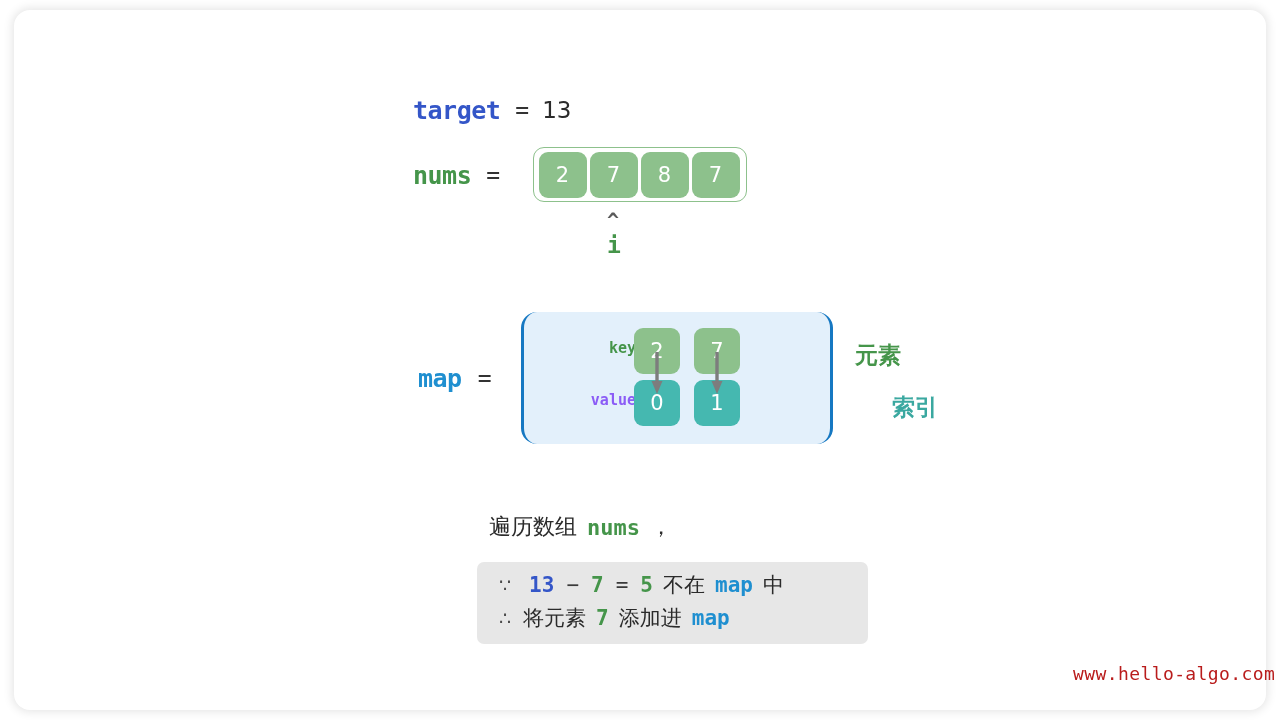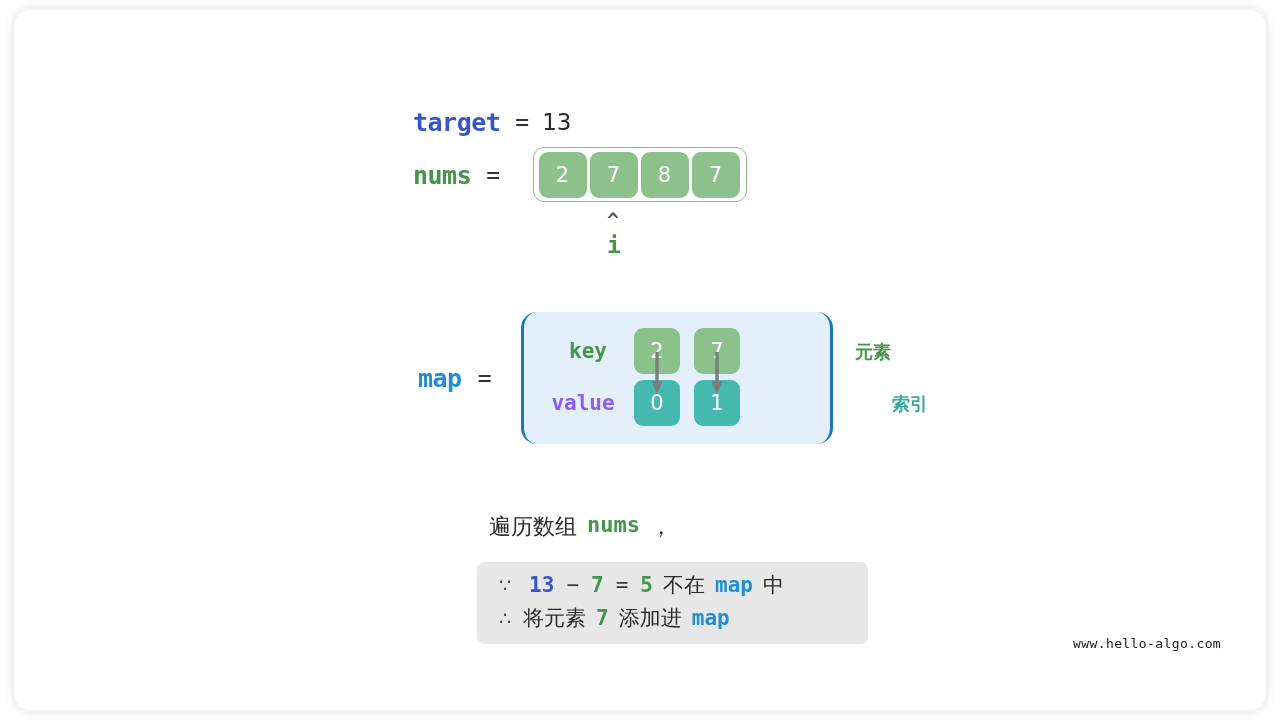--- a/index.html
+++ b/index.html
@@ -32,21 +32,20 @@
 
   
   #target-row {
     position: absolute;
     left: 413px;
     top: 93px;
     height: 34px;
     display: flex;
     align-items: center;
     white-space: pre;
-    margin-top: 12px;
   }
   #target-row .var {
     font-family: "DejaVu Sans Mono", monospace;
     font-weight: bold;
     font-size: 25px;
     color: #3456c8;
     letter-spacing: -0.5px;
   }
   #target-row .eq {
     font-family: "DejaVu Sans Mono", monospace;
@@ -166,22 +165,22 @@
     box-sizing: border-box;
     background: #e3f0fb;
     border-left: 3px solid #1678c2;
     border-right: 3px solid #1678c2;
     border-radius: 16px;
   }
   .map-rowlabel {
     position: absolute;
     font-family: "DejaVu Sans Mono", monospace;
     font-weight: bold;
-    font-size: 21px;
-    text-align: center;
+    font-size: 15px;
+    text-align: right;
   }
   #label-key   { left: 540px; top: 339px; width: 96px; color: #45954a; }
   #label-value { left: 530px; top: 391px; width: 106px; color: #8b5cf6; }
 
   .kv-cell {
     position: absolute;
     width: 46px;
     height: 46px;
     border-radius: 9px;
     color: #ffffff;
@@ -205,35 +204,35 @@
     height: 44px;
   }
   #arrow-0 { left: 650px; top: 352px; }
   #arrow-1 { left: 710px; top: 352px; }
 
   
   .side-note {
     position: absolute;
     font-family: "DejaVu Sans", sans-serif;
     font-weight: bold;
-    font-size: 18px;
+    font-size: 23px;
   }
   #note-element { left: 855px; top: 340px; color: #45954a; }
   #note-index   { left: 892px; top: 392px; color: #3aa8a0; }
 
   
   #caption {
     position: absolute;
     left: 489px;
     top: 512px;
     font-size: 22px;
     color: #2b2b2b;
     white-space: pre;
     display: flex;
-    align-items: flex-start;
+    align-items: center;
   }
   #caption .code {
     font-family: "DejaVu Sans Mono", monospace;
     font-weight: bold;
     font-size: 22px;
     color: #45954a;
     margin: 0 10px;
   }
 
   
@@ -286,24 +285,24 @@
     font-weight: bold;
     color: #1f8fd0;
     margin: 0 8px;
   }
   .reason-line .cjk-t { margin: 0 2px; }
 
   
   #watermark {
     position: absolute;
     left: 1073px;
-    top: 636px;
-    font-family: "DejaVu Sans Mono", monospace;
-    font-size: 13px;
-    color: #0f172a;
+    top: 663px;
+    font-family: "DejaVu Sans Mono", monospace;
+    font-size: 18px;
+    color: #b91c1c;
     letter-spacing: 0.4px;
   }
 </style>
 </head>
 <body>
 
 <div id="canvas">
   <div id="card"></div>
 
   <div id="target-row">

